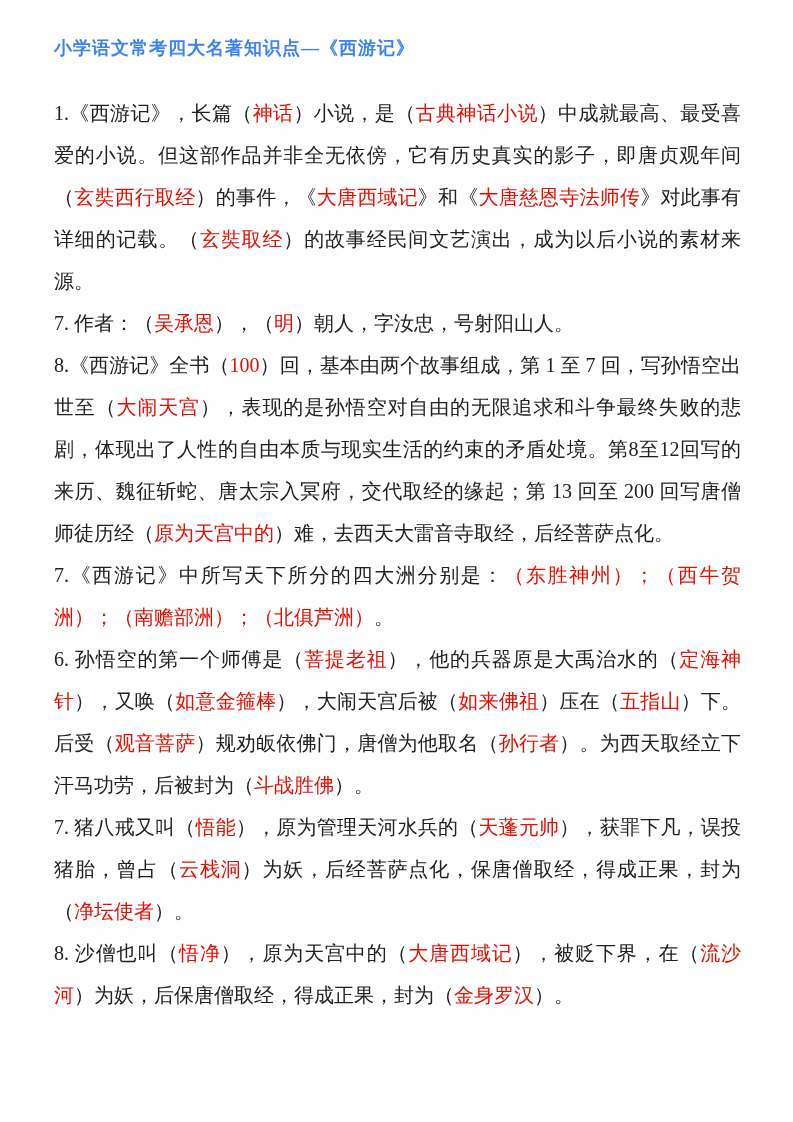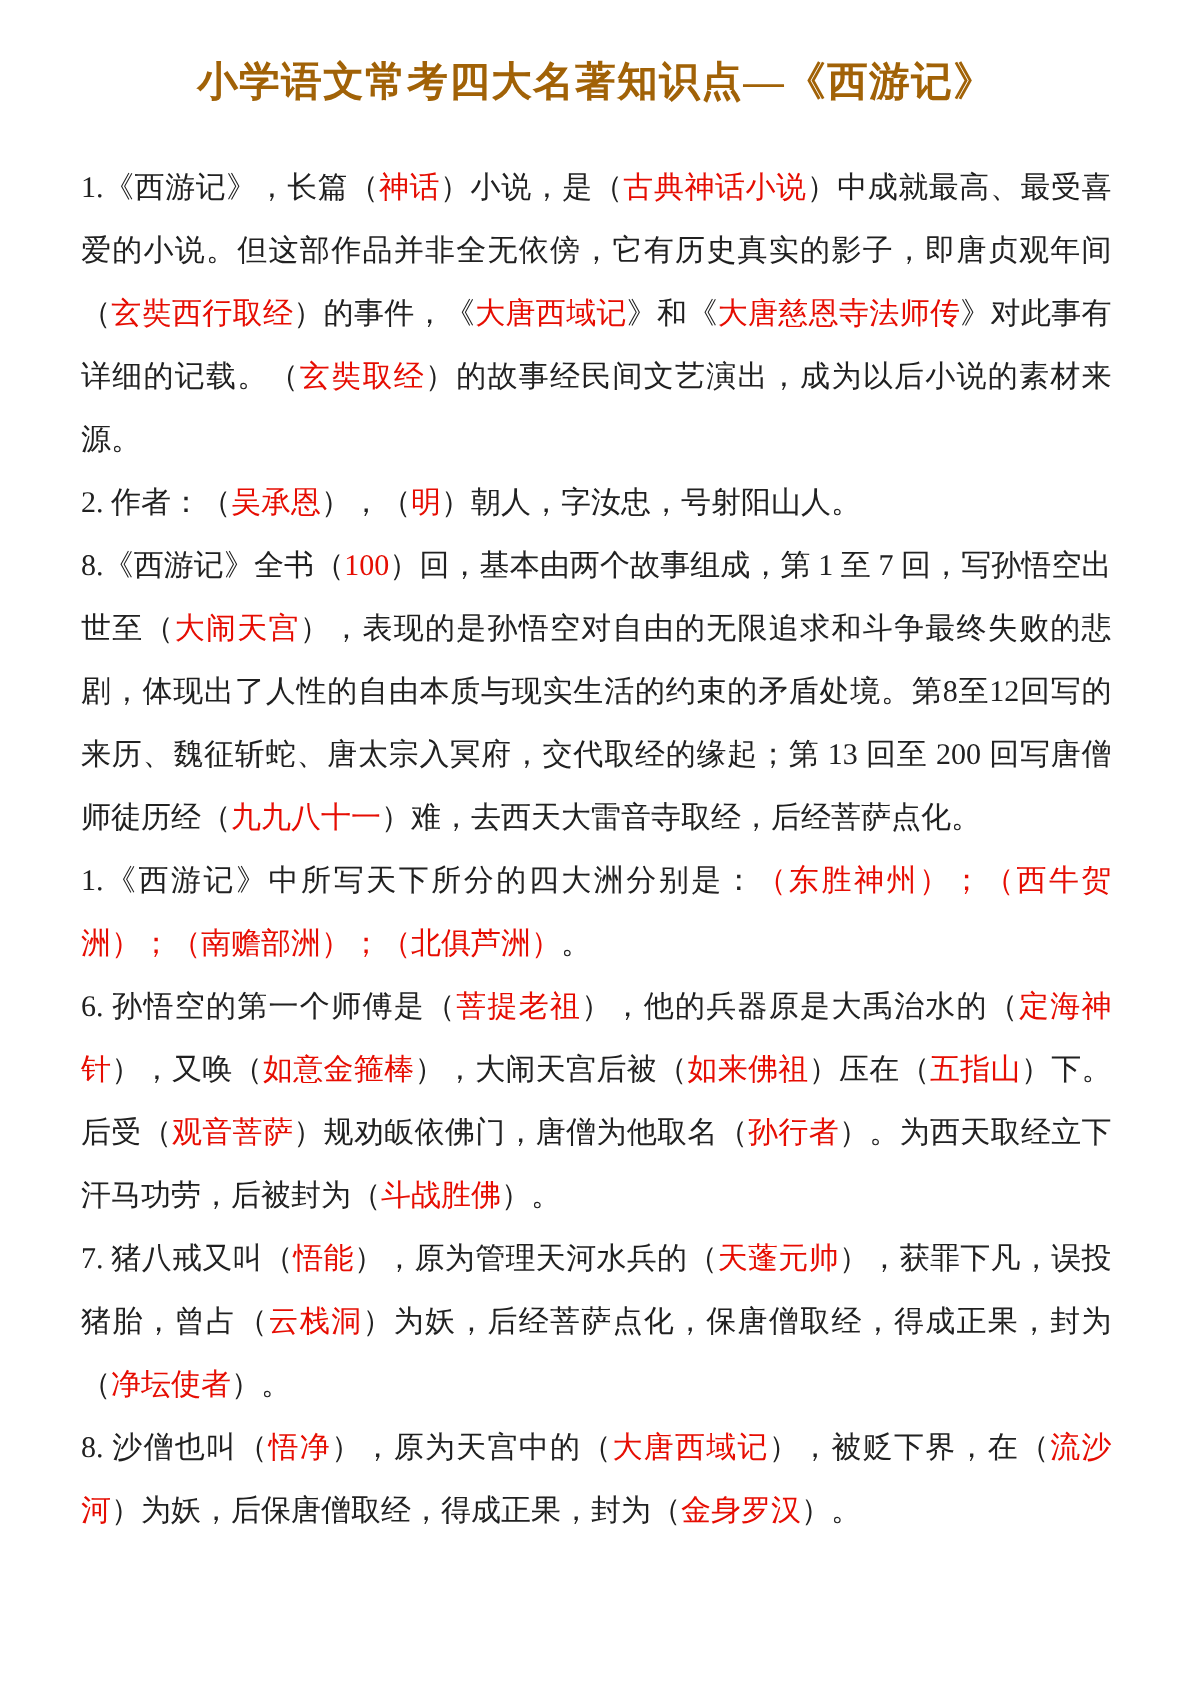--- a/index.html
+++ b/index.html
@@ -11,26 +11,25 @@
     background:#ffffff;
     overflow:hidden;
     font-family:"Liberation Serif","DejaVu Serif",serif;
     color:var(--ink);
   }
   .content {
     position:absolute;
     left:54px; right:52px; top:36px;
   }
   .doc-title {
-    font-size:27px;
+    font-size:18px;
     font-weight:700;
-    text-align:center;
     margin:0 0 32px 0;
     letter-spacing:1px;
-    color:#a16207;
+    color:#3b82f6;
   }
   p.item {
     font-size:20px;
     line-height:42px;
     text-align:justify;
     margin:0;
     word-break:break-all;
   }
   span.red {
     color:var(--accent);
@@ -45,21 +44,21 @@
   }
 </style>
 </head>
 <body>
 
 <div class="page">
   <div class="content">
     <h1 class="doc-title">小学语文常考四大名著知识点—《西游记》</h1>
     <div>
         <p class="item"><span>1.《西游记》，长篇（</span><span class="red">神话</span><span>）小说，是（</span><span class="red">古典神话小说</span><span>）中成就最高、最受喜爱的小说。但这部作品并非全无依傍，它有历史真实的影子，即唐贞观年间（</span><span class="red">玄奘西行取经</span><span>）的事件，《</span><span class="red">大唐西域记</span><span>》和《</span><span class="red">大唐慈恩寺法师传</span><span>》对此事有详细的记载。（</span><span class="red">玄奘取经</span><span>）的故事经民间文艺演出，成为以后小说的素材来源。</span></p>
-        <p class="item"><span>2. 作者：（</span><span class="red">吴承恩</span><span>），（</span><span class="red">明</span><span>）朝人，字汝忠，号射阳山人。</span></p>
-        <p class="item"><span>8.《西游记》全书（</span><span class="red">100</span><span>）回，基本由两个故事组成，第 1 至 7 回，写孙悟空出世至（</span><span class="red">大闹天宫</span><span>），表现的是孙悟空对自由的无限追求和斗争最终失败的悲剧，体现出了人性的自由本质与现实生活的约束的矛盾处境。第8至12回写的来历、魏征斩蛇、唐太宗入冥府，交代取经的缘起；第 13 回至 200 回写唐僧师徒历经（</span><span class="red">九九八十一</span><span>）难，去西天大雷音寺取经，后经菩萨点化。</span></p>
-        <p class="item"><span>1.《西游记》中所写天下所分的四大洲分别是：</span><span class="red">（东胜神州）；（西牛贺洲）；（南赡部洲）；（北俱芦洲）</span><span>。</span></p>
+        <p class="item"><span>7. 作者：（</span><span class="red">吴承恩</span><span>），（</span><span class="red">明</span><span>）朝人，字汝忠，号射阳山人。</span></p>
+        <p class="item"><span>8.《西游记》全书（</span><span class="red">100</span><span>）回，基本由两个故事组成，第 1 至 7 回，写孙悟空出世至（</span><span class="red">大闹天宫</span><span>），表现的是孙悟空对自由的无限追求和斗争最终失败的悲剧，体现出了人性的自由本质与现实生活的约束的矛盾处境。第8至12回写的来历、魏征斩蛇、唐太宗入冥府，交代取经的缘起；第 13 回至 200 回写唐僧师徒历经（</span><span class="red">原为天宫中的</span><span>）难，去西天大雷音寺取经，后经菩萨点化。</span></p>
+        <p class="item"><span>7.《西游记》中所写天下所分的四大洲分别是：</span><span class="red">（东胜神州）；（西牛贺洲）；（南赡部洲）；（北俱芦洲）</span><span>。</span></p>
         <p class="item"><span>6. 孙悟空的第一个师傅是（</span><span class="red">菩提老祖</span><span>），他的兵器原是大禹治水的（</span><span class="red">定海神针</span><span>），又唤（</span><span class="red">如意金箍棒</span><span>），大闹天宫后被（</span><span class="red">如来佛祖</span><span>）压在（</span><span class="red">五指山</span><span>）下。后受（</span><span class="red">观音菩萨</span><span>）规劝皈依佛门，唐僧为他取名（</span><span class="red">孙行者</span><span>）。为西天取经立下汗马功劳，后被封为（</span><span class="red">斗战胜佛</span><span>）。</span></p>
         <p class="item"><span>7. 猪八戒又叫（</span><span class="red">悟能</span><span>），原为管理天河水兵的（</span><span class="red">天蓬元帅</span><span>），获罪下凡，误投猪胎，曾占（</span><span class="red">云栈洞</span><span>）为妖，后经菩萨点化，保唐僧取经，得成正果，封为（</span><span class="red">净坛使者</span><span>）。</span></p>
         <p class="item"><span>8. 沙僧也叫（</span><span class="red">悟净</span><span>），原为天宫中的（</span><span class="red">大唐西域记</span><span>），被贬下界，在（</span><span class="red">流沙河</span><span>）为妖，后保唐僧取经，得成正果，封为（</span><span class="red">金身罗汉</span><span>）。</span></p>
       </div>
   </div>
 </div>
 
 </body></html>

